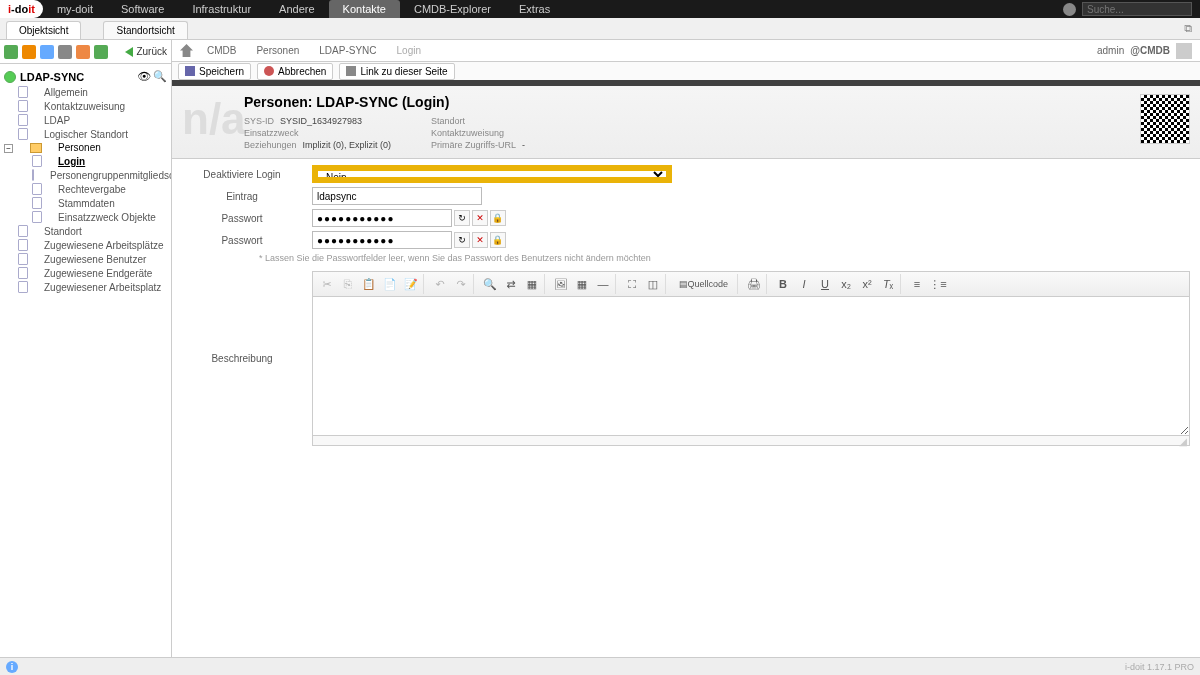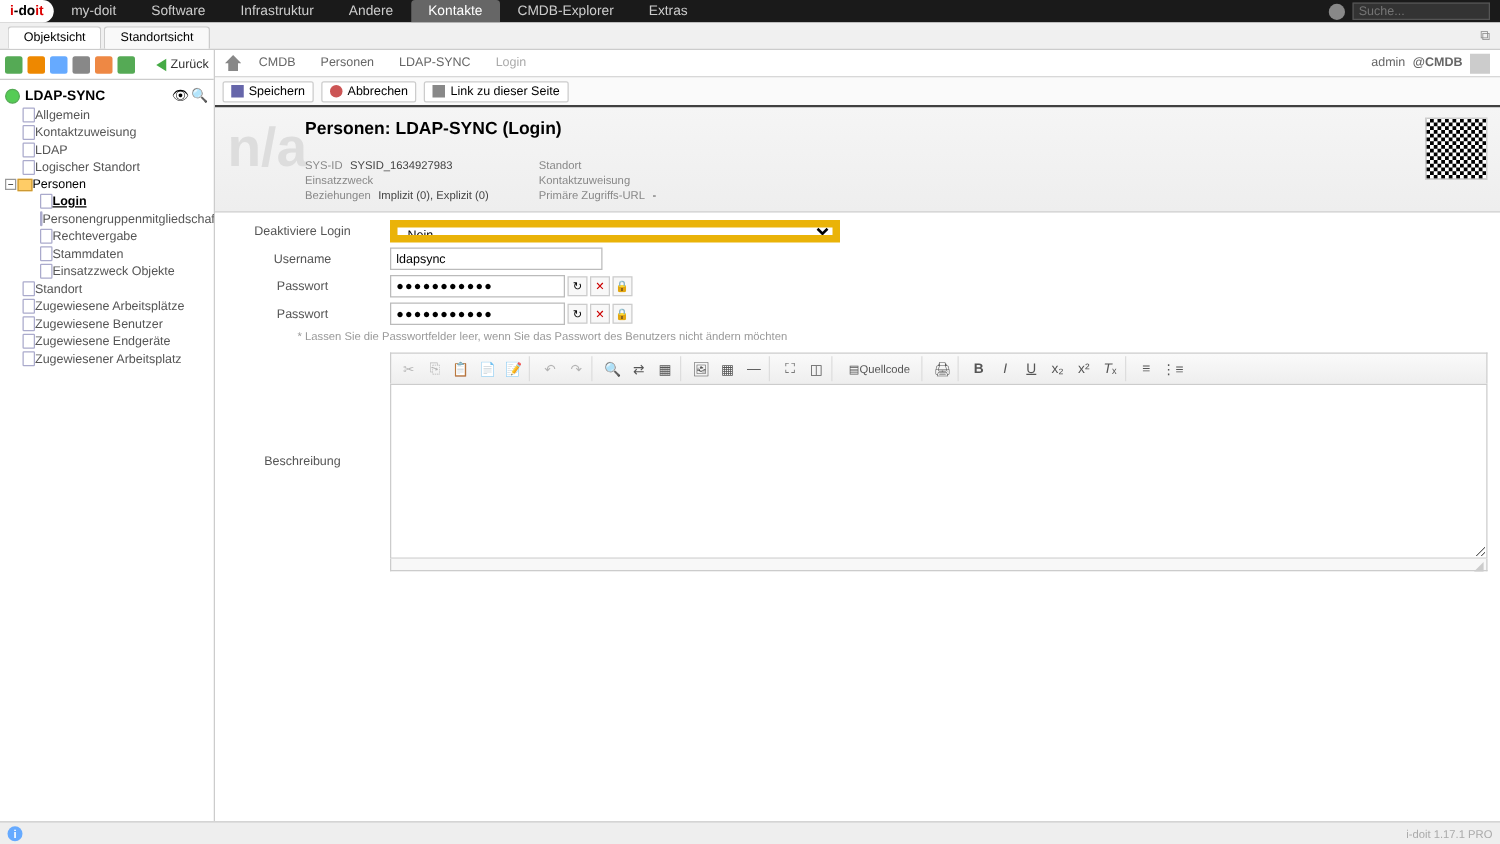--- a/index.html
+++ b/index.html
@@ -9,21 +9,21 @@
 .topnav { background: #1a1a1a; height: 18px; display: flex; align-items: center; color: #fff; position: relative; }
 .logo { background: #fff; color: #000; padding: 0 8px; height: 18px; display: flex; align-items: center; font-weight: bold; font-size: 11px; border-radius: 0 9px 9px 0; }
 .logo .red { color: #d00; }
 .topnav-item { padding: 0 14px; color: #ccc; cursor: pointer; height: 18px; display: flex; align-items: center; font-size: 11px; }
 .topnav-item.active { background: #666; color: #fff; border-radius: 3px 3px 0 0; }
 .topnav-right { margin-left: auto; display: flex; align-items: center; gap: 6px; padding-right: 8px; }
 .search-input { background: #333; border: 1px solid #555; color: #888; font-size: 10px; padding: 1px 4px; width: 110px; height: 14px; }
 .help-icon { width: 13px; height: 13px; background: #888; border-radius: 50%; }
 
 
-.subtabs { height: 22px; background: #f0f0f0; border-bottom: 1px solid #ccc; display: flex; align-items: flex-end; padding-left: 6px; position: relative; }
+.subtabs { height: 22px; background: #f0f0f0; border-bottom: 1px solid #ccc; display: flex; align-items: flex-end; padding-left: 6px; position: relative; gap: 20px; }
 .subtab { padding: 3px 12px; font-size: 10px; border: 1px solid #ccc; border-bottom: none; background: #f9f9f9; margin-right: 2px; border-radius: 3px 3px 0 0; cursor: pointer; }
 .subtab.active { background: #fff; }
 .subtab-ext { margin-left: auto; padding: 0 8px; color: #888; align-self: center; }
 
 
 .main { display: flex; height: calc(675px - 18px - 22px - 18px); border-radius: 15px; }
 .sidebar { width: 172px; border-right: 1px solid #ccc; display: flex; flex-direction: column; }
 .content { flex: 1; display: flex; flex-direction: column; }
 
 
@@ -33,69 +33,69 @@
 .back-btn { display: flex; align-items: center; gap: 3px; font-size: 10px; color: #333; cursor: pointer; }
 .arrow-green { width: 0; height: 0; border-top: 5px solid transparent; border-bottom: 5px solid transparent; border-right: 8px solid #4a4; }
 
 
 .tree { flex: 1; padding: 4px; overflow: auto; }
 .tree-root { display: flex; align-items: center; gap: 4px; padding: 2px 0; }
 .tree-root .check { width: 12px; height: 12px; border: 1px solid #5a5; border-radius: 50%; background: #5c5; }
 .tree-root .title { font-weight: bold; font-size: 11px; }
 .tree-root .spacer { flex: 1; }
 .tree-icons { display: flex; gap: 2px; }
-.tree-item { display: flex; align-items: center; gap: 0; padding: 1px 0 1px 14px; font-size: 10px; color: #555; cursor: pointer; }
+.tree-item { display: flex; align-items: flex-end; gap: 16px; padding: 1px 0 1px 14px; font-size: 10px; color: #555; cursor: pointer; }
 .tree-item .page { width: 10px; height: 12px; background: #fff; border: 1px solid #aac; border-radius: 1px; }
 .tree-item.l2 { padding-left: 28px; }
 .tree-item.folder { color: #000; }
 .tree-item .folder-icon { width: 12px; height: 10px; background: #fc6; border: 1px solid #c93; }
 .tree-item .toggle { width: 9px; height: 9px; border: 1px solid #999; font-size: 8px; text-align: center; line-height: 7px; margin-left: -14px; margin-right: 1px; }
 .tree-item.bold { font-weight: bold; text-decoration: underline; color: #000; }
 
 
 .crumb-bar { height: 22px; border-bottom: 1px solid #ccc; display: flex; align-items: center; padding: 0 8px; gap: 8px; font-size: 10px; }
 .crumb-home { width: 13px; height: 13px; background: #888; clip-path: polygon(50% 0, 100% 50%, 80% 50%, 80% 100%, 20% 100%, 20% 50%, 0 50%); cursor: pointer; }
 .crumb { color: #666; cursor: pointer; padding: 0 6px; }
 .crumb.muted { color: #aaa; }
 .crumb-right { margin-left: auto; display: flex; align-items: center; gap: 6px; color: #666; }
 .avatar { width: 16px; height: 16px; background: #ccc; }
 
 
-.action-bar { height: 24px; border-bottom: 2px solid #404040; display: flex; align-items: center; padding: 0 6px; gap: 6px; font-size: 10px; background: #fafafa; }
+.action-bar { height: 24px; border-bottom: 6px solid #404040; display: flex; align-items: center; padding: 0 6px; gap: 6px; font-size: 10px; background: #fafafa; }
 .action-btn { display: flex; align-items: center; gap: 4px; padding: 2px 6px; border: 1px solid #ccc; border-radius: 2px; background: #fff; cursor: pointer; }
 .action-btn .icon { width: 10px; height: 10px; }
 .disk { background: #66a; }
 .cancel { background: #c55; border-radius: 50%; }
 .link { background: #888; }
 
 
 .page-head { background: linear-gradient(#f5f5f5,#eee); border-bottom: 1px solid #ccc; padding: 8px 10px; display: flex; gap: 12px; position: relative; }
 .na { font-size: 44px; color: #ddd; font-weight: bold; width: 50px; text-align: center; }
 .head-info { flex: 1; }
 .head-title { font-size: 14px; font-weight: bold; margin-bottom: 6px; }
 .meta { display: flex; gap: 40px; font-size: 9px; color: #666; }
-.meta-col { display: flex; flex-direction: column; gap: 2px; margin-top: 11px; }
+.meta-col { display: flex; flex-direction: column; gap: 2px; }
 .meta-row { display: flex; gap: 6px; }
 .meta-label { color: #888; }
 .meta-val { font-weight: normal; color: #444; }
 .qr { width: 50px; height: 50px; position: absolute; right: 10px; top: 8px; border: 1px solid #ccc; background: repeating-conic-gradient(#000 0 25%, #fff 0 50%) 0 0/6px 6px; }
 
 
 .form { padding: 6px 10px; }
 .form-row { display: flex; align-items: center; margin-bottom: 4px; }
 .form-label { width: 130px; text-align: center; padding-right: 10px; font-size: 10px; color: #555; }
 .form-control { flex: 0 0 auto; }
 .select-wide { width: 360px; height: 18px; font-size: 10px; border: 6px solid #eab308; background: #fff; padding: 0 4px; }
 .input-text { width: 170px; height: 18px; font-size: 10px; border: 1px solid #bbb; padding: 0 4px; }
 .input-pw-wrap { display: flex; align-items: center; gap: 2px; }
 .input-pw { width: 140px; height: 18px; font-size: 10px; border: 1px solid #bbb; padding: 0 4px; letter-spacing: 1px; }
 .pw-btn { width: 16px; height: 16px; border: 1px solid #ccc; background: #f8f8f8; cursor: pointer; display: flex; align-items: center; justify-content: center; font-size: 9px; }
 .pw-btn.red { color: #c00; }
 .pw-btn.orange { color: #e80; }
-.hint { font-size: 9px; color: #999; margin-left: 56px; }
+.hint { font-size: 9px; color: #999; margin-left: 77px; }
 
 
 .editor-wrap { margin-top: 8px; }
 .editor-toolbar { display: flex; gap: 4px; padding: 2px; border: 1px solid #ccc; border-bottom: none; background: linear-gradient(#fafafa,#eee); flex-wrap: wrap; }
 .ed-group { display: flex; gap: 1px; padding: 0 2px; border-right: 1px solid #ddd; }
 .ed-group:last-child { border-right: none; }
 .ed-btn { width: 20px; height: 20px; border: 1px solid transparent; background: transparent; cursor: pointer; display: flex; align-items: center; justify-content: center; font-size: 11px; color: #555; }
 .ed-btn.disabled { opacity: 0.4; cursor: default; }
 .ed-btn.wide { width: auto; padding: 0 6px; font-size: 9px; }
 .editor-body { height: 140px; border: 1px solid #ccc; background: #fff; resize: vertical; overflow: auto; }
@@ -284,21 +284,21 @@
       </div>
       <div class="qr"></div>
     </div>
 
     <div class="form">
       <div class="form-row">
         <div class="form-label">Deaktiviere Login</div>
         <select class="select-wide form-control"><option>Nein</option></select>
       </div>
       <div class="form-row">
-        <div class="form-label">Username</div>
+        <div class="form-label">Eintrag</div>
         <input class="input-text form-control" value="ldapsync" style="">
       </div>
       <div class="form-row">
         <div class="form-label">Passwort</div>
         <div class="input-pw-wrap form-control">
           <input class="input-pw" value="●●●●●●●●●●●" style="">
           <div class="pw-btn">↻</div>
           <div class="pw-btn red">✕</div>
           <div class="pw-btn orange">🔒</div>
         </div>

